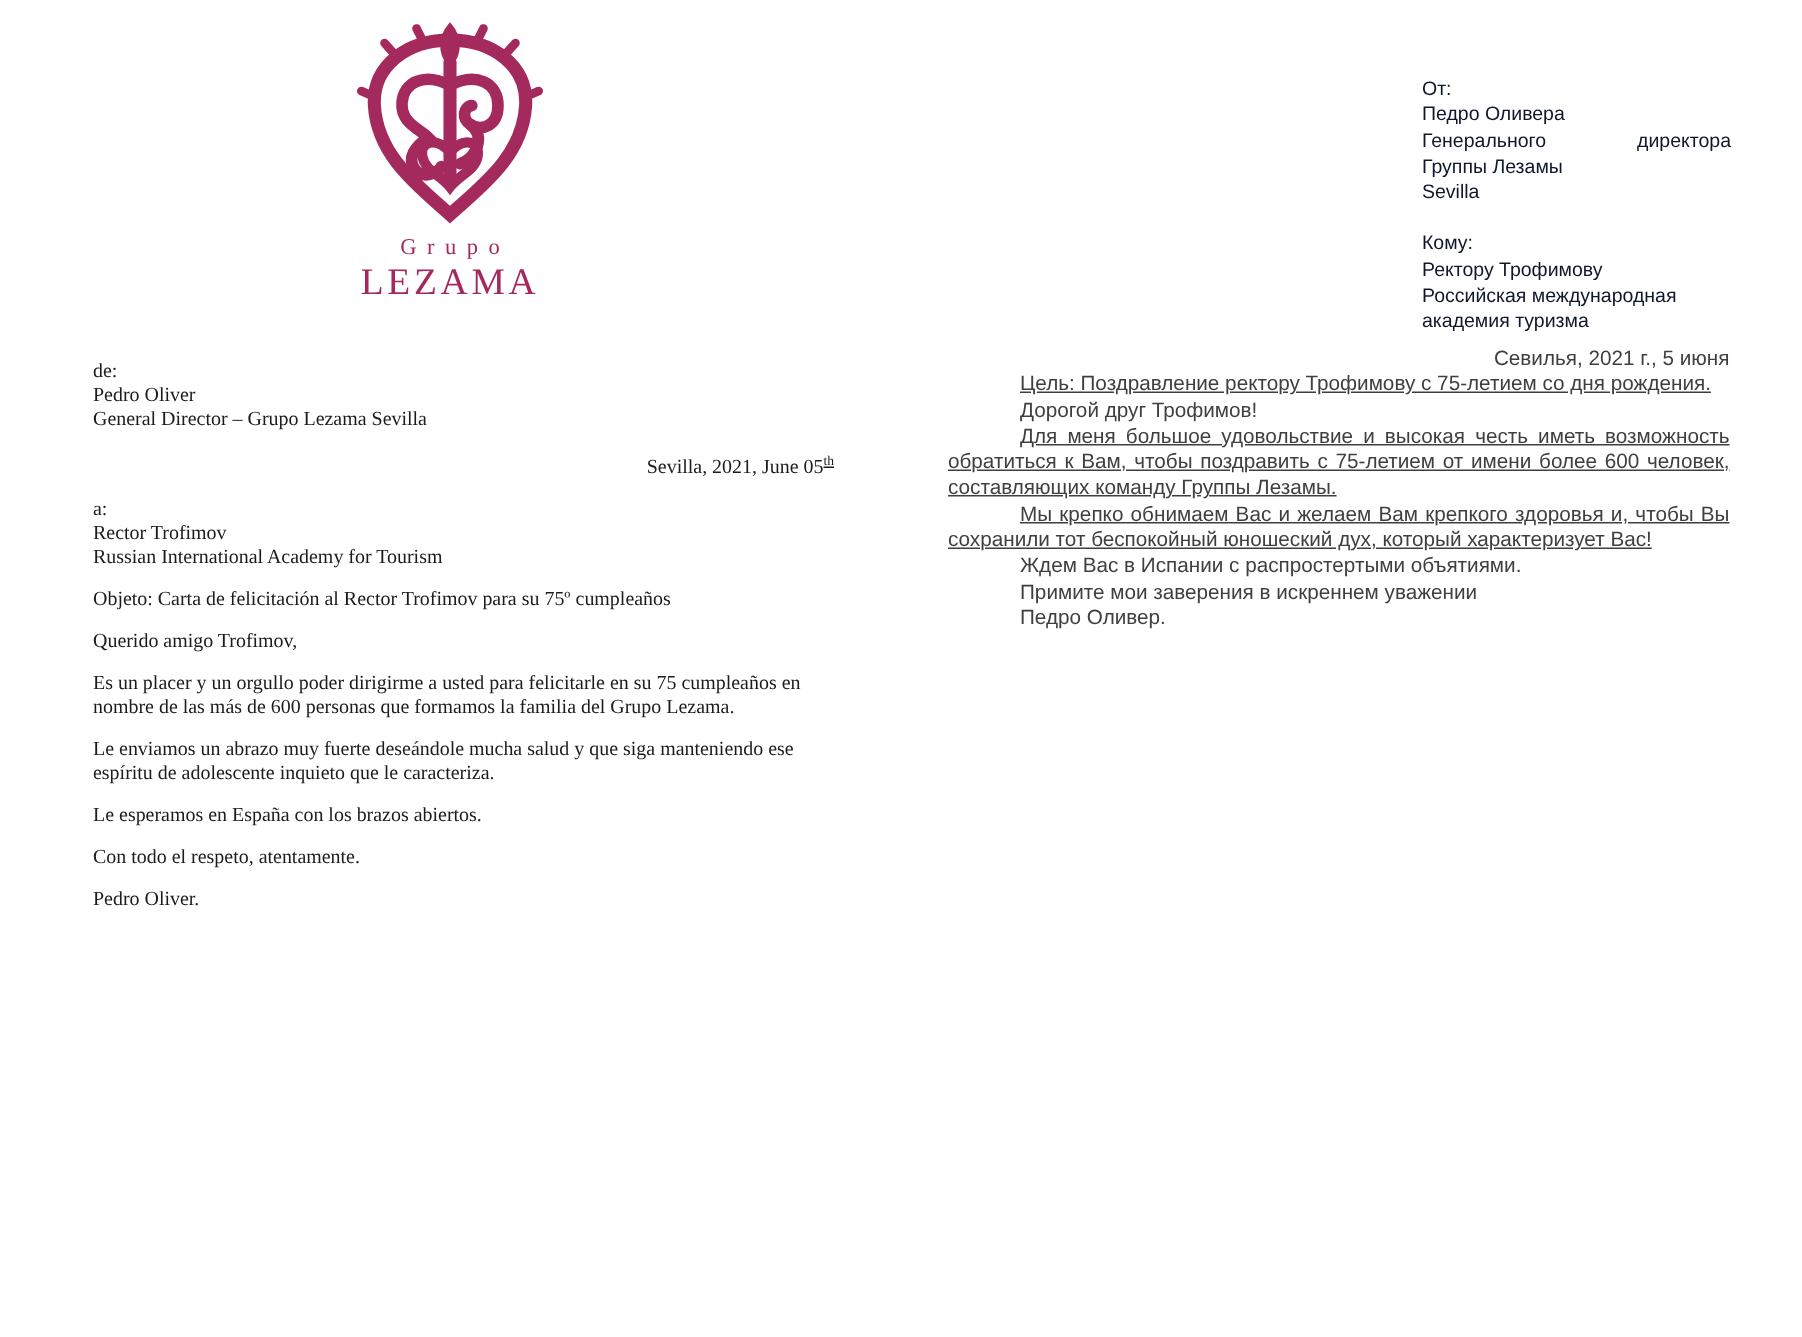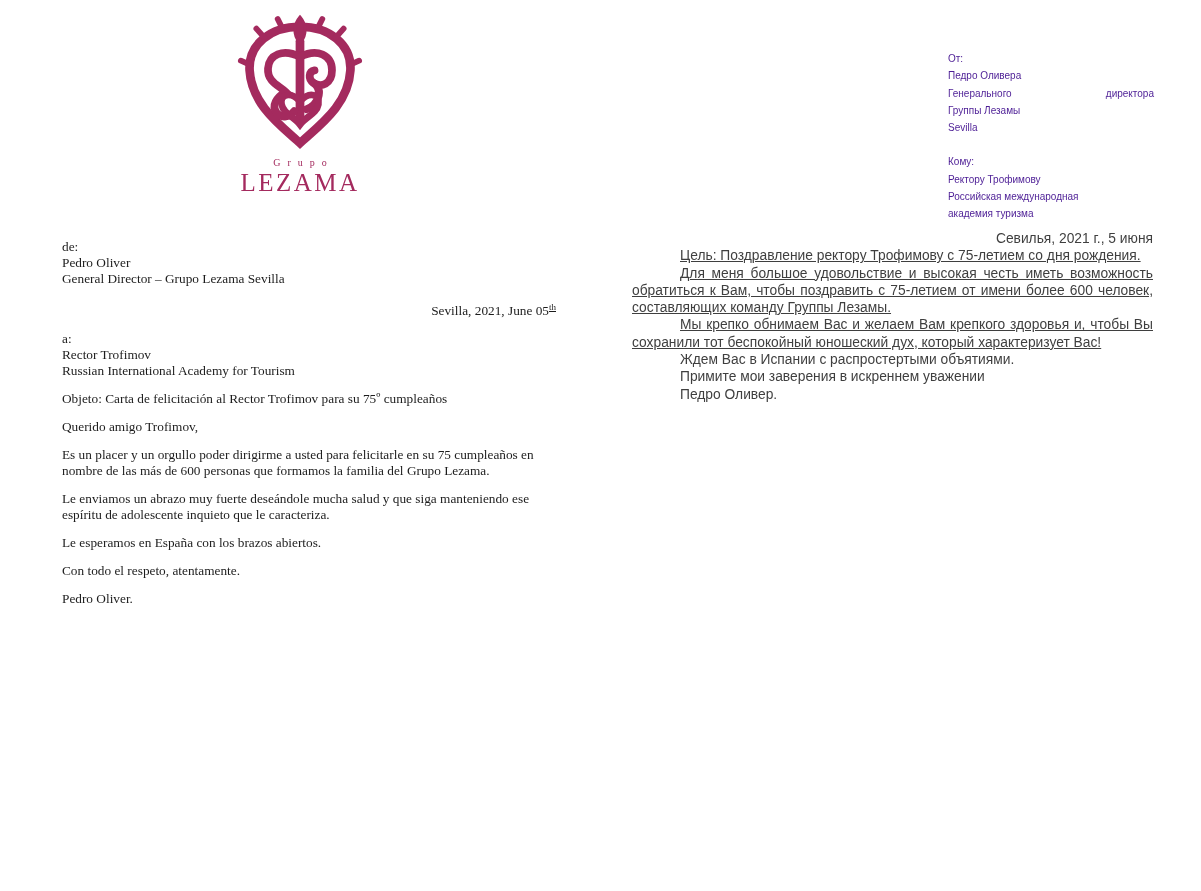--- a/index.html
+++ b/index.html
@@ -12,21 +12,21 @@
   }
 
   
   .logo-block{
     position:absolute;left:205px;top:14px;width:190px;
     text-align:center;color:#a42a5e;
   }
   .logo-emblem{display:block;margin:0 auto;}
   .logo-grupo{
     margin-top:7px;
-    font-size:10px;letter-spacing:7px;text-indent:7px;
+    font-size:15px;letter-spacing:7px;text-indent:7px;
     font-family:"Liberation Serif", serif;
   }
   .logo-lezama{
     margin-top:1px;
     font-size:25px;letter-spacing:2.5px;
     font-family:"Liberation Serif", serif;
   }
 
   
   .col-es{
@@ -40,21 +40,21 @@
   .es-date sup{font-size:9px;text-decoration:underline;}
   .es-to{margin-bottom:32px;}
   .es-subject{margin-bottom:32px;}
   .es-salutation{margin-bottom:16px;}
   .es-para{margin-bottom:16px;}
   .es-closing{margin-bottom:20px;}
 
   
   .col-ru-header{
     position:absolute;left:948px;top:50px;width:206px;
-    font-size:10px;line-height:17.3px;color:#4c1d95;
+    font-size:13px;line-height:17.3px;color:#0f172a;
     font-family:"Liberation Sans", sans-serif;
   }
   .col-ru-header p{margin:0;}
   .ru-from{margin-bottom:17px;}
   .ru-justified-line{display:flex;justify-content:space-between;align-items:flex-end;}
 
   .col-ru-body{
     position:absolute;left:632px;top:230px;width:521px;
     font-size:13.8px;line-height:17.3px;color:#3f3f3f;
     font-family:"Liberation Sans", sans-serif;
@@ -148,20 +148,21 @@
       <p>Российская международная</p>
       <p>академия туризма</p>
     </div>
   </div>
 
   <div class="col-ru-body">
     <p class="ru-date">Севилья, 2021 г., 5 июня</p>
 
     <p class="ru-subject ru-indent ru-just">Цель: Поздравление ректору Трофимову с 75-летием со дня рождения.</p>
 
+    <p class="ru-indent">Дорогой друг Трофимов!</p>
 
     <p class="ru-indent ru-just">Для меня большое удовольствие и высокая честь иметь возможность обратиться к Вам, чтобы поздравить с 75-летием от имени более 600 человек, составляющих команду Группы Лезамы.</p>
 
     <p class="ru-indent ru-just ru-para-gap">Мы крепко обнимаем Вас и желаем Вам крепкого здоровья и, чтобы Вы сохранили тот беспокойный юношеский дух, который характеризует Вас!</p>
 
     <p class="ru-indent">Ждем Вас в Испании с распростертыми объятиями.</p>
 
     <p class="ru-indent">Примите мои заверения в искреннем уважении</p>
 
     <p class="ru-indent ru-signature">Педро Оливер.</p>

